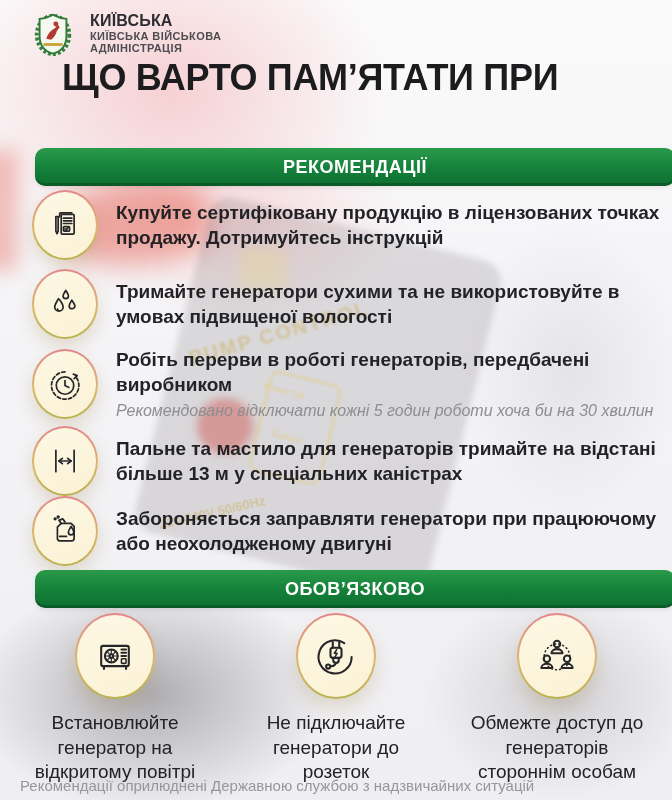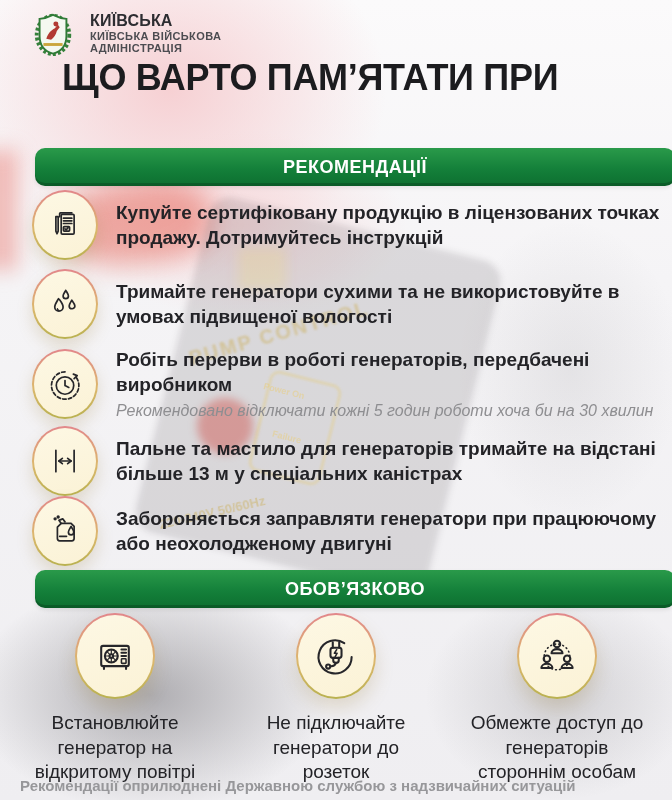--- a/index.html
+++ b/index.html
@@ -61,21 +61,21 @@
   .mand-col{position:absolute;top:613px;width:200px;text-align:center;}
   .col1{left:15px;} .col2{left:236px;} .col3{left:457px;}
   .circle-big{width:76px;height:82px;margin:0 auto;border:2px solid transparent;border-radius:50%;
     background:linear-gradient(160deg,#fdf8e4,#fbf2d6) padding-box,
                linear-gradient(180deg,#e2878b 0%,#dcb76d 55%,#b9b150 100%) border-box;
     box-shadow:0 10px 18px rgba(160,130,70,.22);
     display:flex;align-items:center;justify-content:center;}
   .circle-big svg{width:46px;height:46px;}
   .mand-text{margin:12px auto 0;width:190px;font-size:19px;line-height:1.3;font-weight:400;color:#232327;}
   
-  .footer{position:absolute;left:20px;top:777px;font-size:15px;font-weight:700;color:#97979a;}
+  .footer{position:absolute;left:20px;top:777px;font-size:15px;font-weight:400;color:#97979a;}
   .ico{stroke:#26262a;stroke-width:4.5;fill:none;stroke-linecap:round;stroke-linejoin:round;}
 </style>
 </head>
 <body>
 
 <div class="poster">
 
   <div class="bg pink1"></div>
   <div class="bg pink2"></div>
   <div class="bg red-left"></div>

